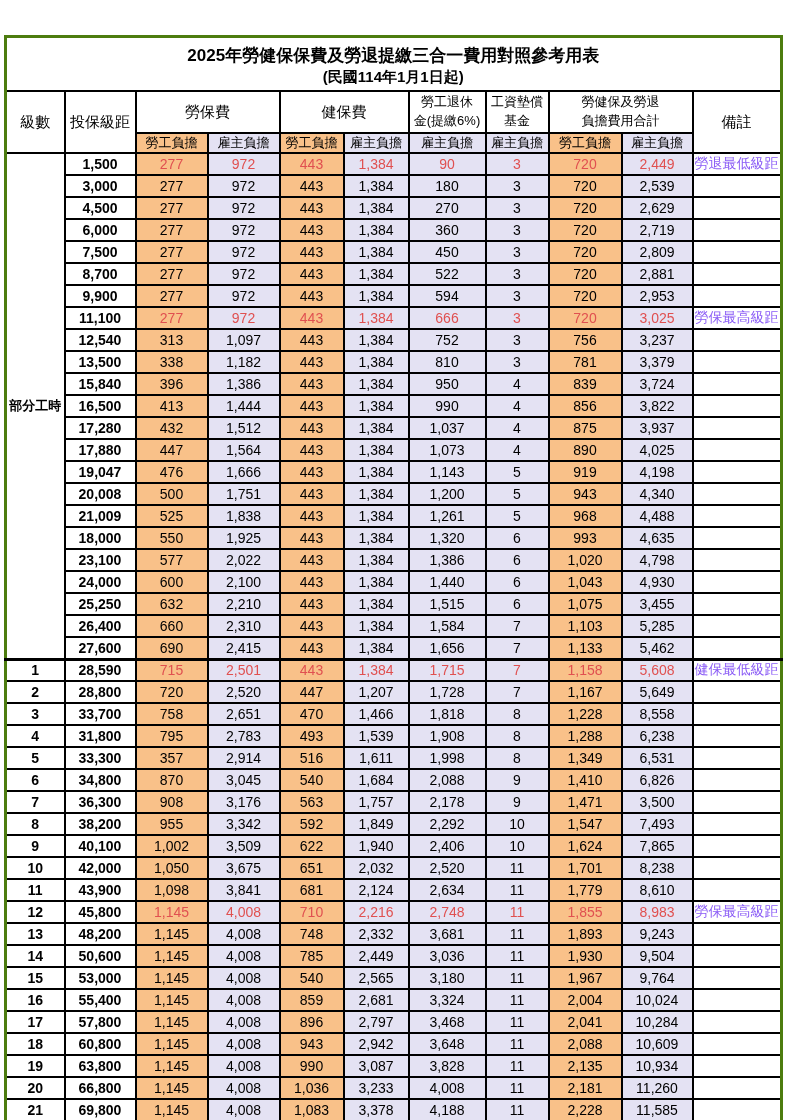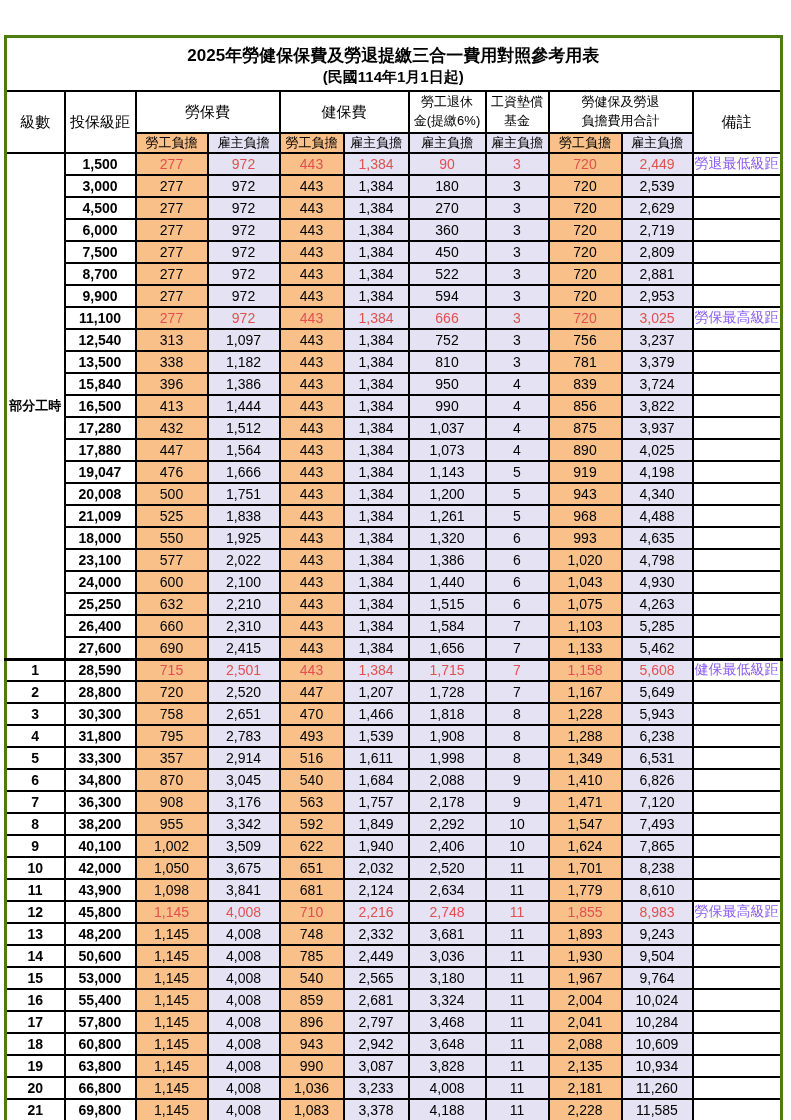--- a/index.html
+++ b/index.html
@@ -326,21 +326,21 @@
       </tr>
       <tr class="data-row">
         <td class="bracket-cell">25,250</td>
         <td class="emp">632</td>
         <td class="er">2,210</td>
         <td class="emp">443</td>
         <td class="er">1,384</td>
         <td class="er">1,515</td>
         <td class="er">6</td>
         <td class="emp">1,075</td>
-        <td class="er">4,263</td>
+        <td class="er">3,455</td>
         <td class="note-cell"></td>
       </tr>
       <tr class="data-row">
         <td class="bracket-cell">26,400</td>
         <td class="emp">660</td>
         <td class="er">2,310</td>
         <td class="emp">443</td>
         <td class="er">1,384</td>
         <td class="er">1,584</td>
         <td class="er">7</td>
@@ -381,29 +381,29 @@
         <td class="emp">447</td>
         <td class="er">1,207</td>
         <td class="er">1,728</td>
         <td class="er">7</td>
         <td class="emp">1,167</td>
         <td class="er">5,649</td>
         <td class="note-cell"></td>
       </tr>
       <tr class="data-row">
         <td class="level-cell">3</td>
-        <td class="bracket-cell">30,300</td>
+        <td class="bracket-cell">33,700</td>
         <td class="emp">758</td>
         <td class="er">2,651</td>
         <td class="emp">470</td>
         <td class="er">1,466</td>
         <td class="er">1,818</td>
         <td class="er">8</td>
         <td class="emp">1,228</td>
-        <td class="er">5,943</td>
+        <td class="er">8,558</td>
         <td class="note-cell"></td>
       </tr>
       <tr class="data-row">
         <td class="level-cell">4</td>
         <td class="bracket-cell">31,800</td>
         <td class="emp">795</td>
         <td class="er">2,783</td>
         <td class="emp">493</td>
         <td class="er">1,539</td>
         <td class="er">1,908</td>
@@ -441,21 +441,21 @@
       <tr class="data-row">
         <td class="level-cell">7</td>
         <td class="bracket-cell">36,300</td>
         <td class="emp">908</td>
         <td class="er">3,176</td>
         <td class="emp">563</td>
         <td class="er">1,757</td>
         <td class="er">2,178</td>
         <td class="er">9</td>
         <td class="emp">1,471</td>
-        <td class="er">7,120</td>
+        <td class="er">3,500</td>
         <td class="note-cell"></td>
       </tr>
       <tr class="data-row">
         <td class="level-cell">8</td>
         <td class="bracket-cell">38,200</td>
         <td class="emp">955</td>
         <td class="er">3,342</td>
         <td class="emp">592</td>
         <td class="er">1,849</td>
         <td class="er">2,292</td>

